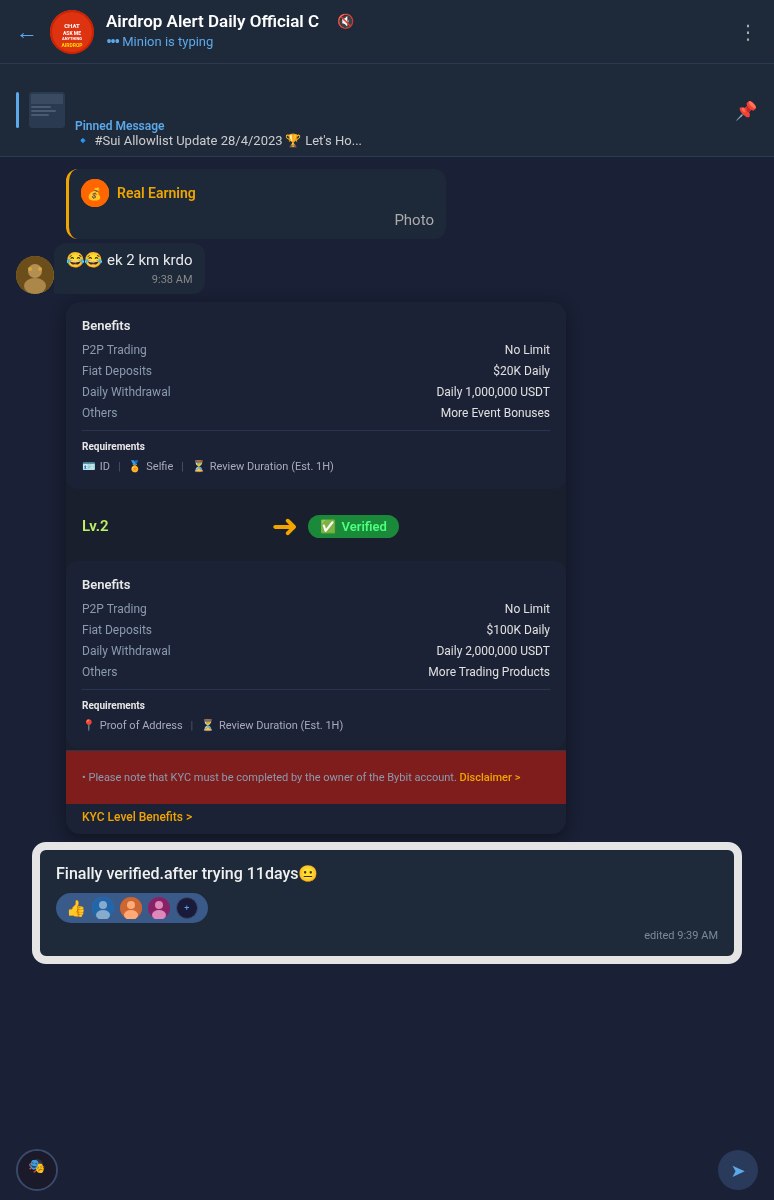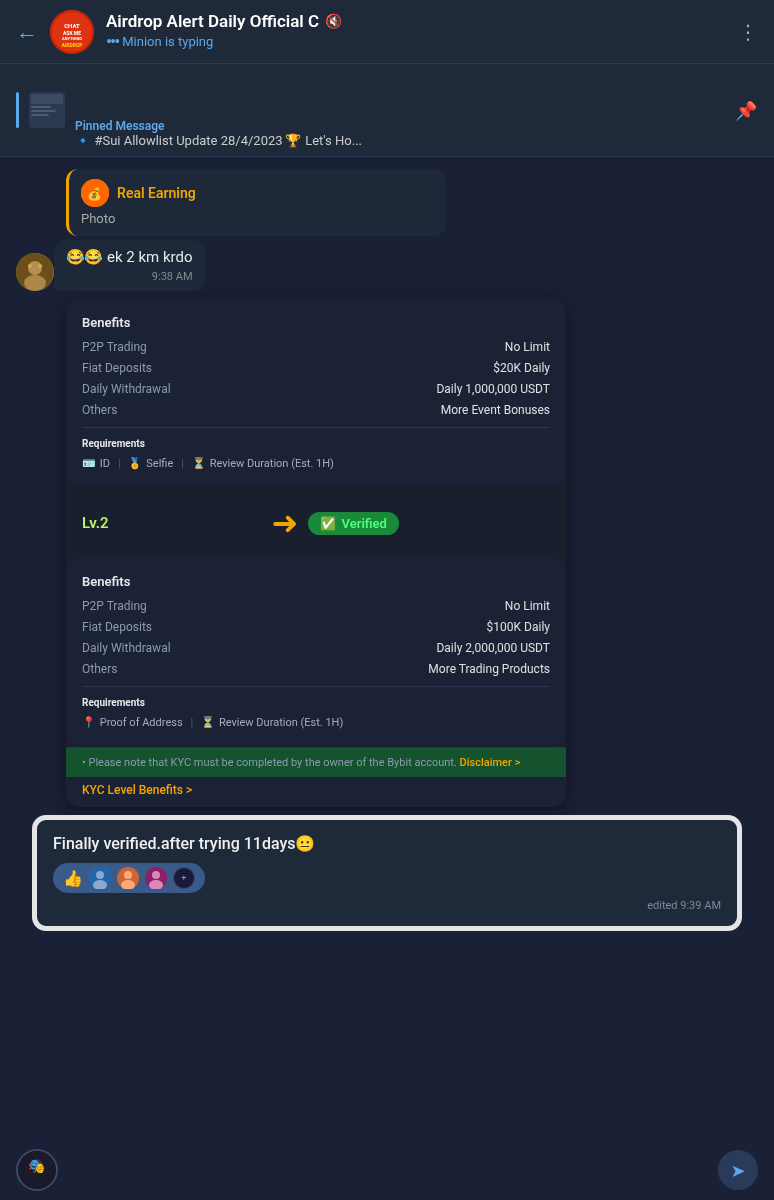--- a/index.html
+++ b/index.html
@@ -46,21 +46,21 @@
     }
     .header-info {
       flex: 1;
     }
     .header-title {
       color: white;
       font-size: 17px;
       font-weight: 600;
       display: flex;
       align-items: center;
-      gap: 6px;
+      gap: 18px;
     }
     .header-mute-icon {
       color: #888;
       font-size: 14px;
     }
     .header-status {
       color: #5ca8e8;
       font-size: 13px;
       display: flex;
       align-items: center;
@@ -165,21 +165,22 @@
       font-size: 10px;
       color: white;
     }
     .forwarded-name {
       color: #f0a500;
       font-size: 14px;
       font-weight: 600;
     }
     .forwarded-type {
       color: #aaa;
-      font-size: 13px;
+      font-size: 15px;
+      text-align: right;
     }
 
     
     .message-row {
       display: flex;
       align-items: flex-end;
       margin-bottom: 8px;
     }
     .user-avatar {
       width: 38px;
@@ -309,22 +310,22 @@
     .lv2-kyc {
       background: #1c2235;
       border-radius: 12px;
       padding: 16px;
       color: #ccc;
       margin-top: 2px;
     }
 
     
     .footer-note {
-      padding: 8px 16px;
-      background: #14532d;
+      padding: 20px 16px;
+      background: #7f1d1d;
       border-top: 1px solid #2a3550;
       font-size: 11px;
       color: #8a9bb0;
       margin-top: 2px;
     }
     .disclaimer-link {
       color: #f0a500;
       font-weight: 500;
     }
 
@@ -410,21 +411,21 @@
       display: flex;
       align-items: center;
       justify-content: center;
       color: #5ca8e8;
       font-size: 18px;
       cursor: pointer;
     }
 
     
     .yellow-border {
-      border: 5px solid #e5e5e5;
+      border: 8px solid #e5e5e5;
     }
   </style>
 </head>
 <body>
 
 <div class="header">
   <span class="header-back">←</span>
 
   <div class="header-avatar">
     <svg width="44" height="44" viewBox="0 0 44 44">

